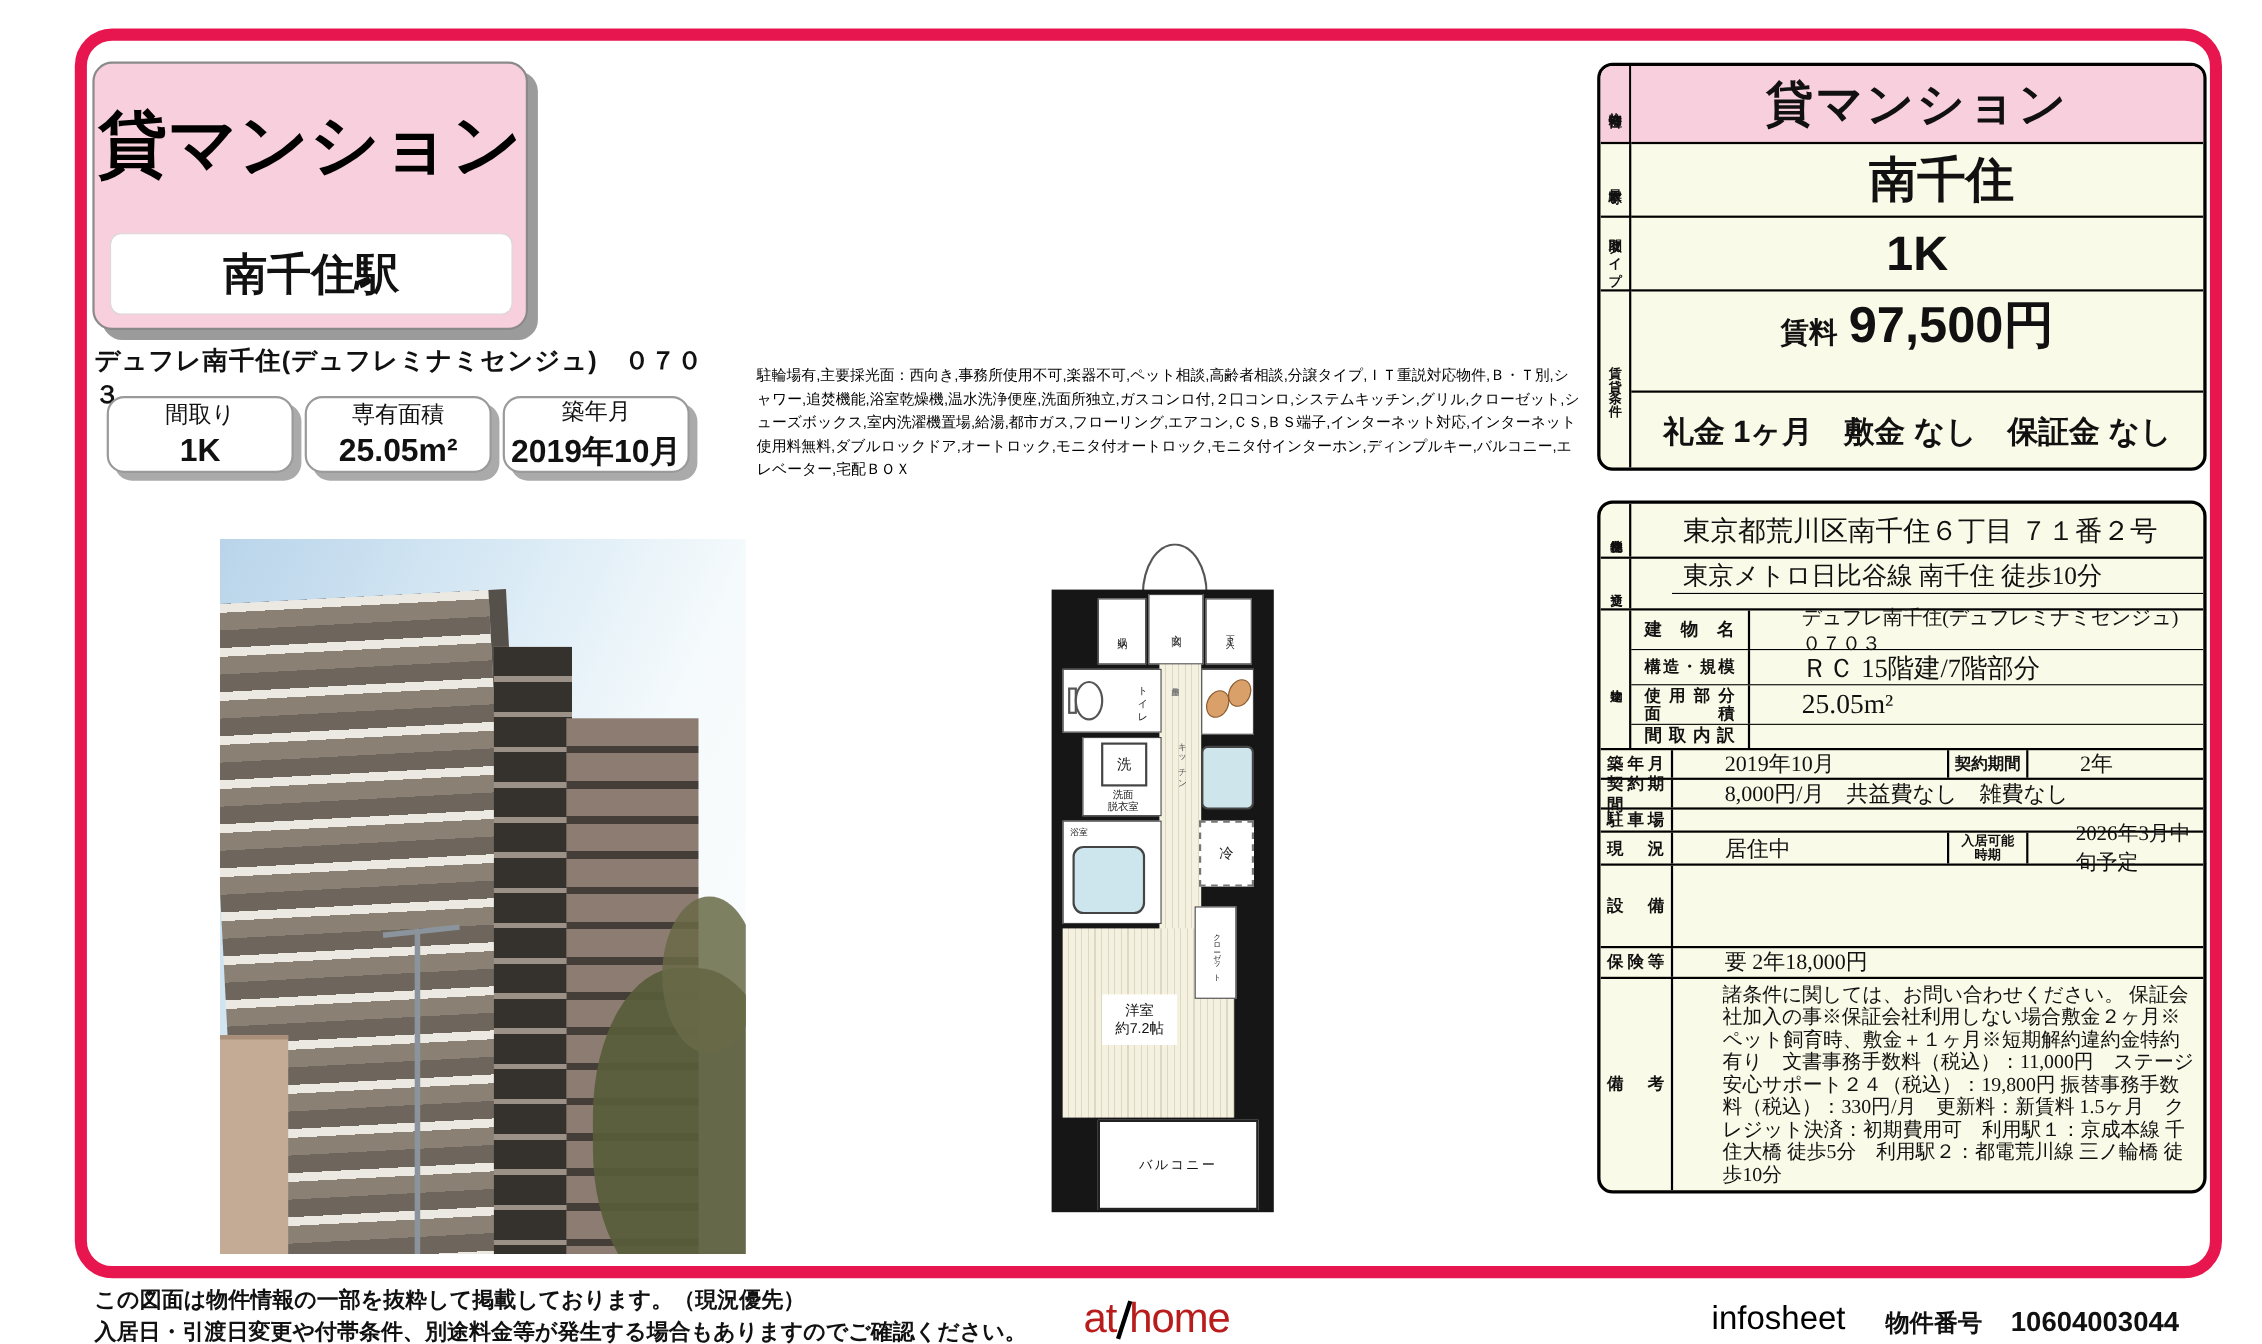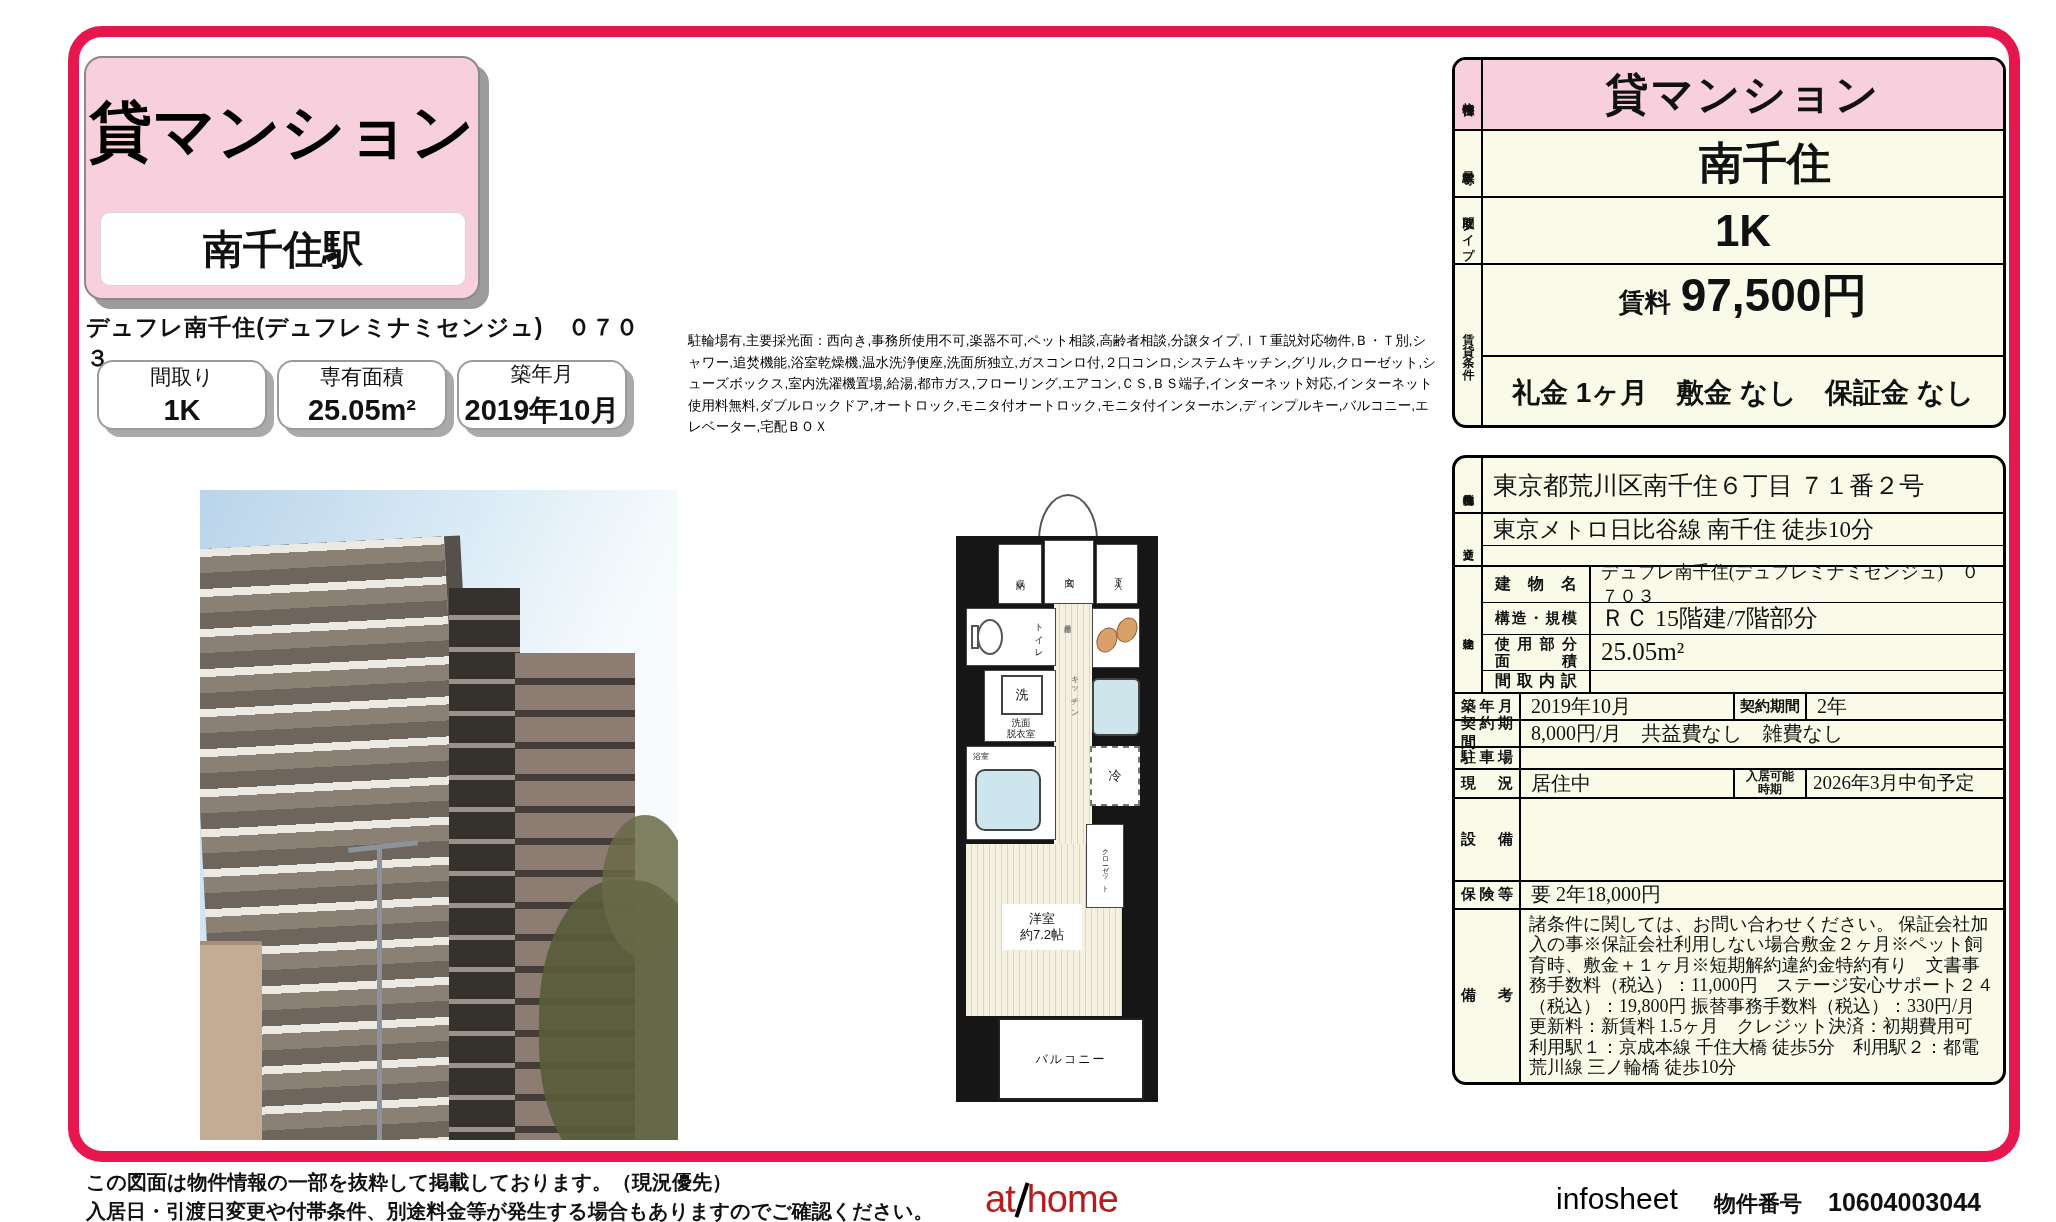--- a/index.html
+++ b/index.html
@@ -88,21 +88,21 @@
   .fp-wash-lb{left:0;top:46px;width:72px;text-align:center;font-size:9.5px;line-height:11px;color:#222;}
   .fp-sink{left:140px;top:188px;width:48px;height:58px;background:#cfe5ec;border:2px solid #444;border-radius:6px;}
   .fp-fridge{left:138px;top:256px;width:50px;height:60px;border:2px dashed #777;background:transparent;
       display:flex;align-items:center;justify-content:center;font-size:13px;color:#222;background:#fff;}
   .fp-bath{left:14px;top:256px;width:90px;height:94px;background:#fff;border:1px solid #444;}
   .fp-bath-lb{left:6px;top:4px;font-size:8px;color:#222;}
   .fp-tub{left:8px;top:22px;width:66px;height:62px;background:#cde6ed;border:2px solid #444;border-radius:10px;}
   .fp-main{left:14px;top:354px;width:156px;height:172px;}
   .fp-closet{left:134px;top:334px;width:38px;height:84px;background:#fff;border:1px solid #444;
       display:flex;align-items:center;justify-content:center;}
-  .fp-chip{left:50px;top:414px;width:80px;height:46px;background:#fff;display:flex;flex-direction:column;
+  .fp-chip{left:50px;top:414px;width:68px;height:46px;background:#fff;display:flex;flex-direction:column;
       align-items:center;justify-content:center;font-size:13px;line-height:16px;color:#111;}
   .fp-balcony{left:46px;top:528px;width:146px;height:82px;background:#fff;border:2px solid #222;
       display:flex;align-items:center;justify-content:center;font-size:12px;letter-spacing:2px;}
 
   
   .tbl{position:absolute;left:1452px;width:554px;border:3px solid #000;border-radius:14px;
       overflow:hidden;background:#fafae8;box-sizing:border-box;}
   .t1{top:57px;height:371px;display:grid;grid-template-columns:28px 1fr;
       grid-template-rows:71px 67px 67px 92px 71px;}
   .cell{box-sizing:border-box;display:flex;align-items:center;justify-content:center;}
@@ -124,21 +124,21 @@
   .t2 .row:last-child{border-bottom:none;}
   .t2 .vside{writing-mode:vertical-rl;text-orientation:upright;width:28px;flex:0 0 28px;
       font-size:11px;font-weight:bold;display:flex;align-items:center;justify-content:center;
       border-right:2px solid #000;box-sizing:border-box;}
   .t2 .lblcell{flex:0 0 66px;width:66px;font-size:15px;font-weight:bold;
       display:flex;align-items:center;box-sizing:border-box;border-right:2px solid #000;padding:0 6px;}
   .jl{display:block;width:100%;text-align:justify;text-align-last:justify;}
   .t2 .ilbl{flex:0 0 108px;width:108px;font-size:16px;font-weight:bold;display:flex;flex-direction:column;
       justify-content:center;border-right:2px solid #000;box-sizing:border-box;padding:0 12px;align-items:flex-end;}
   .t2 .v{display:flex;align-items:center;padding:0 10px;box-sizing:border-box;
-      font-family:"Liberation Serif","DejaVu Serif",serif;}
+      font-family:"Liberation Serif","DejaVu Serif",serif;margin-left:37px;}
   .t2 .col{display:flex;flex-direction:column;flex:1;min-width:0;}
   .subrow{box-sizing:border-box;}
   .mlbl{flex:0 0 74px;width:74px;font-size:15px;font-weight:bold;display:flex;flex-direction:column;
       align-items:center;justify-content:center;border-left:2px solid #000;border-right:2px solid #000;
       box-sizing:border-box;text-align:center;}
   .mlbl .two{font-size:12px;line-height:13px;font-weight:bold;}
   .wrap{display:block;word-break:break-all;}
 
   
   .disc{position:absolute;left:86px;top:1168px;font-size:20px;font-weight:bold;line-height:29px;}

